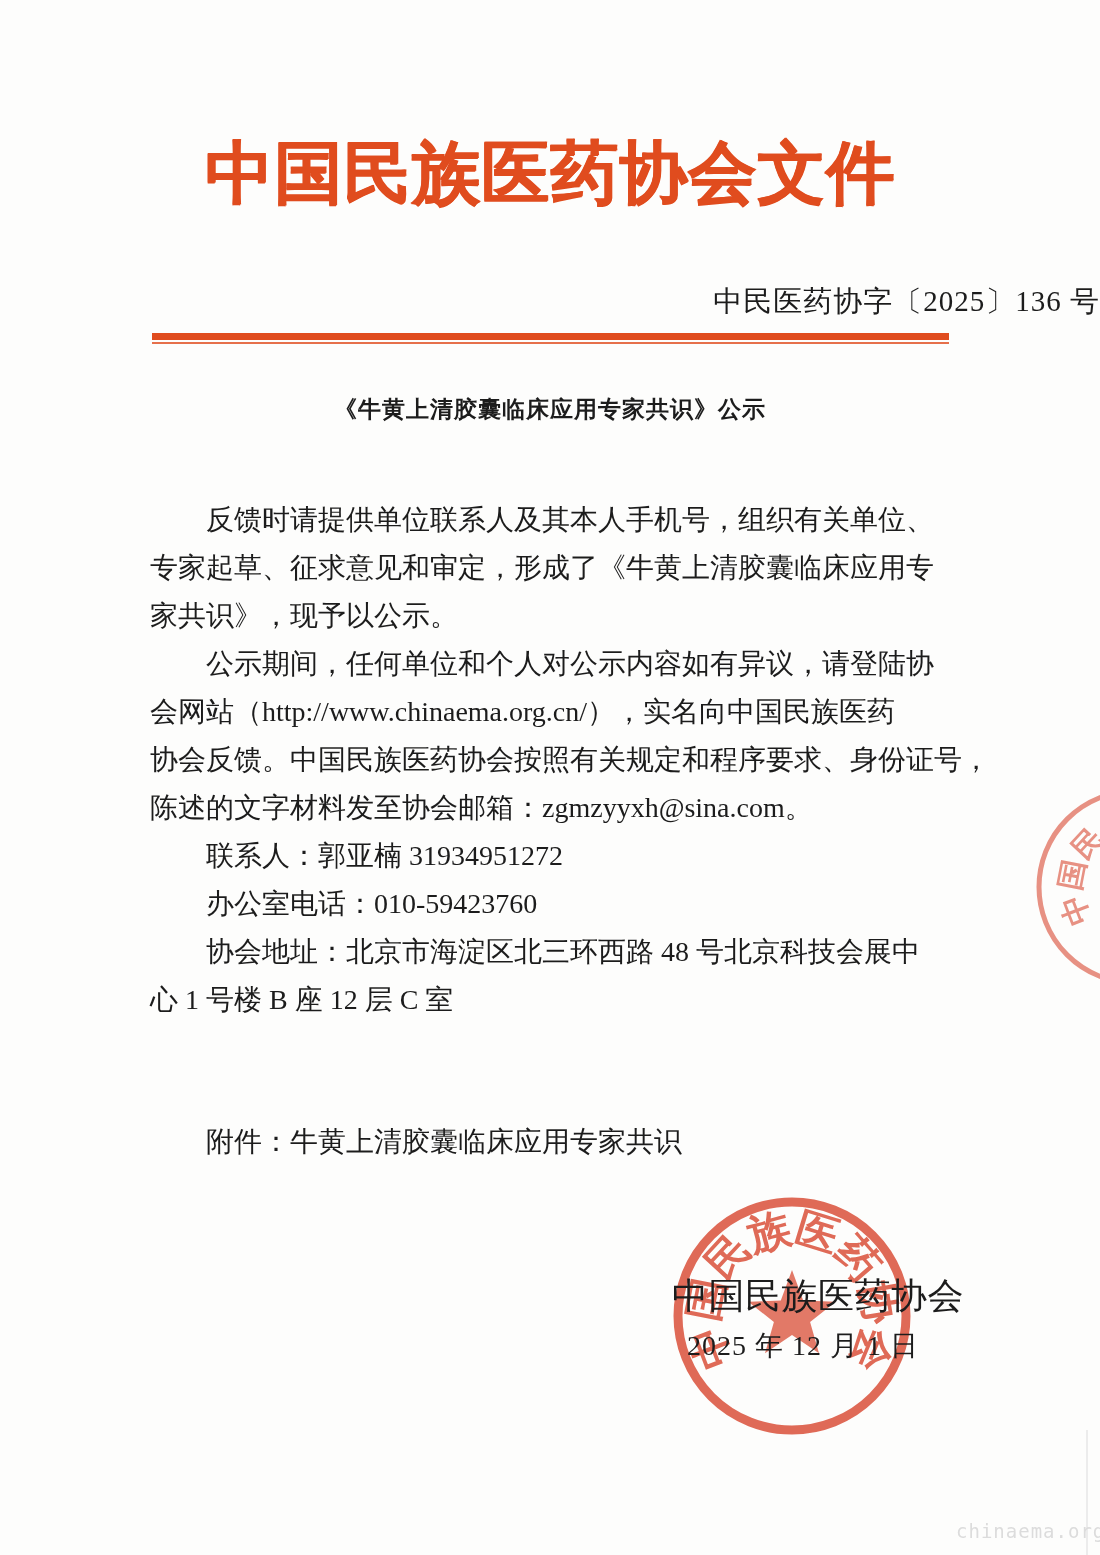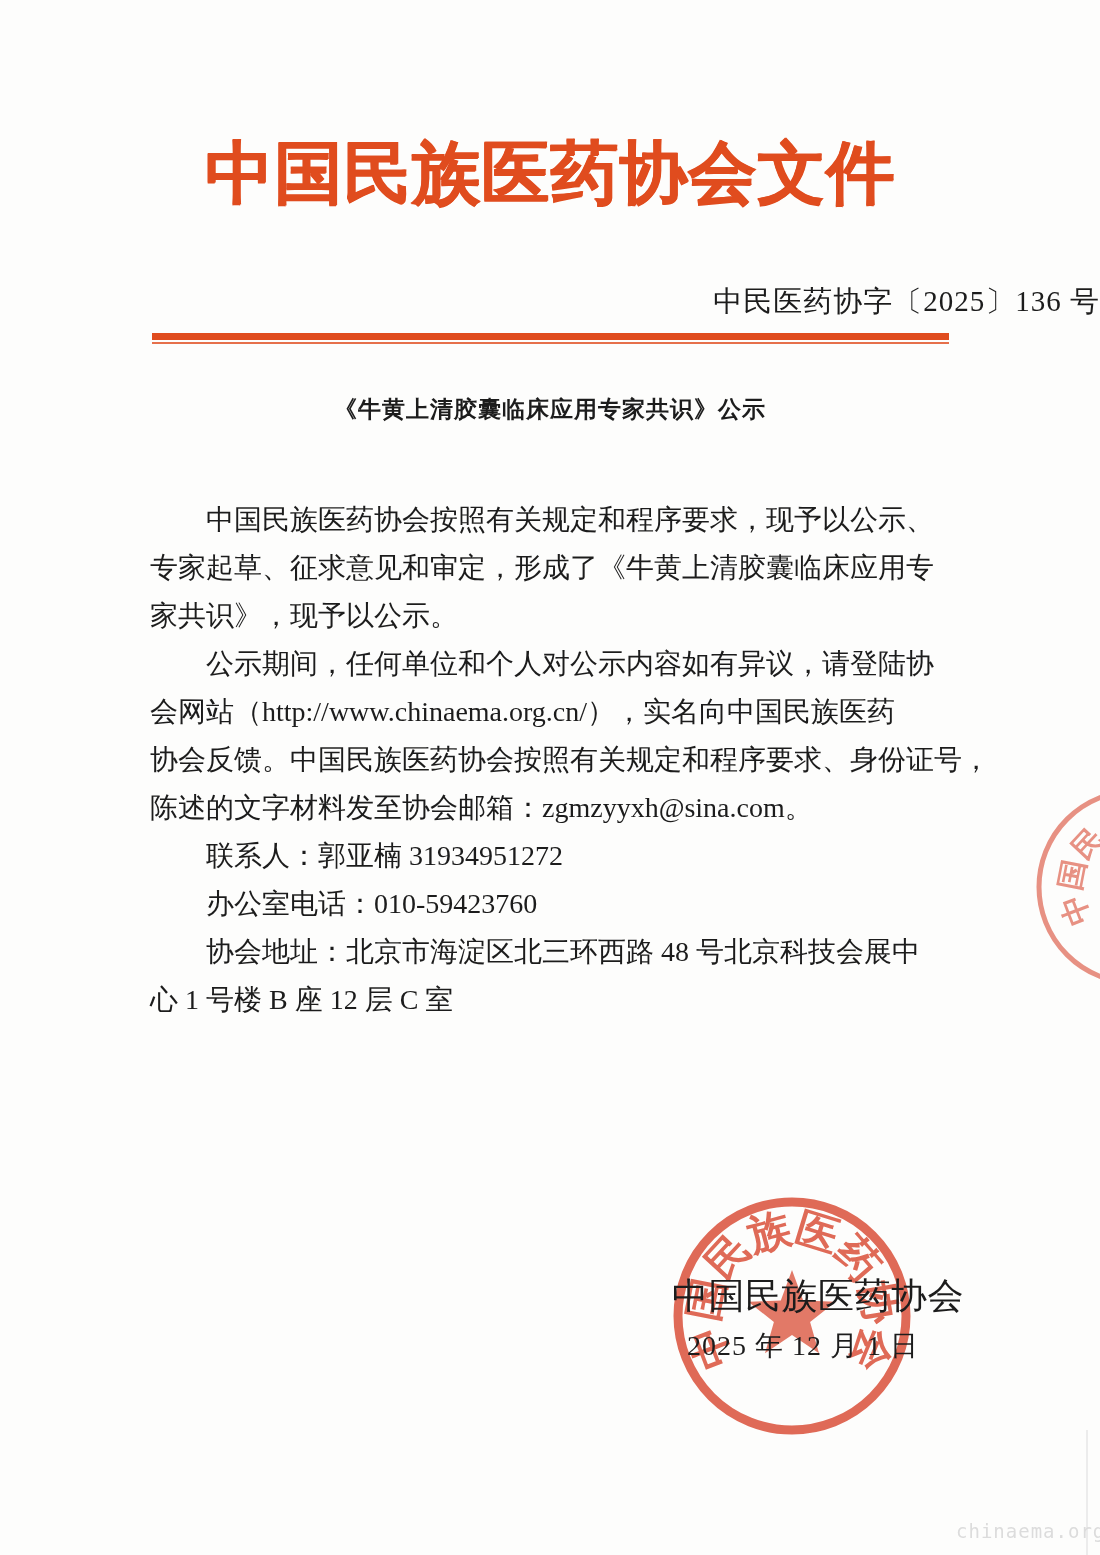--- a/index.html
+++ b/index.html
@@ -79,33 +79,34 @@
   <div class="doc-number">中民医药协字〔2025〕136 号</div>
 
   <div class="red-rule">
     <div class="thick"></div>
     <div class="thin"></div>
   </div>
 
   <div class="doc-title">《牛黄上清胶囊临床应用专家共识》公示</div>
 
   <div class="body-block">
-    <div class="line indent">中国民族医药协会按照有关规定和程序要求，现予以公示、</div>
+    <div class="line indent">反馈时请提供单位联系人及其本人手机号，组织有关单位、</div>
     <div class="line">专家起草、征求意见和审定，形成了《牛黄上清胶囊临床应用专</div>
     <div class="line">家共识》，现予以公示。</div>
     <div class="line indent">公示期间，任何单位和个人对公示内容如有异议，请登陆协</div>
     <div class="line">会网站（http://www.chinaema.org.cn/），实名向中国民族医药</div>
     <div class="line">协会反馈。中国民族医药协会按照有关规定和程序要求、身份证号，</div>
     <div class="line">陈述的文字材料发至协会邮箱：zgmzyyxh@sina.com。</div>
     <div class="line indent">联系人：郭亚楠 31934951272</div>
     <div class="line indent">办公室电话：010-59423760</div>
     <div class="line indent">协会地址：北京市海淀区北三环西路 48 号北京科技会展中</div>
     <div class="line">心 1 号楼 B 座 12 层 C 室</div>
   </div>
 
+  <div class="attachment">附件：牛黄上清胶囊临床应用专家共识</div>
 
   <svg class="seal seal-main" viewBox="0 0 252 252">
     <g opacity="0.82">
       <circle cx="126" cy="126" r="114" fill="none" style="stroke:var(--seal,#d94a33)" stroke-width="9"></circle>
       <polygon id="seal-star" points="126,80 137.2,110.6 169.7,111.8 144.1,131.9 153,163.2 126,145 99,163.2 107.9,131.9 82.3,111.8 114.8,110.6" style="fill:var(--seal,#d94a33)" opacity="0.9"></polygon>
       <g transform="rotate(-111 126 126)">
           <text x="126" y="53" font-size="42" text-anchor="middle">中</text>
         </g>
       <g transform="rotate(-79 126 126)">
           <text x="126" y="53" font-size="42" text-anchor="middle">国</text>

